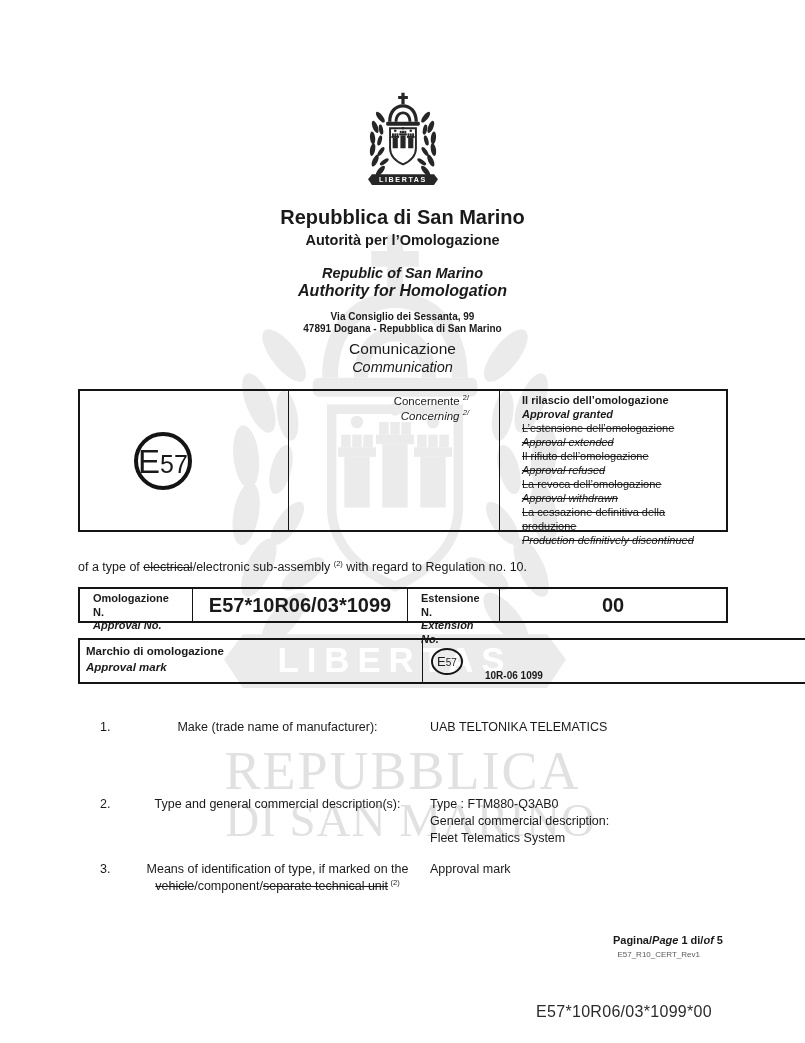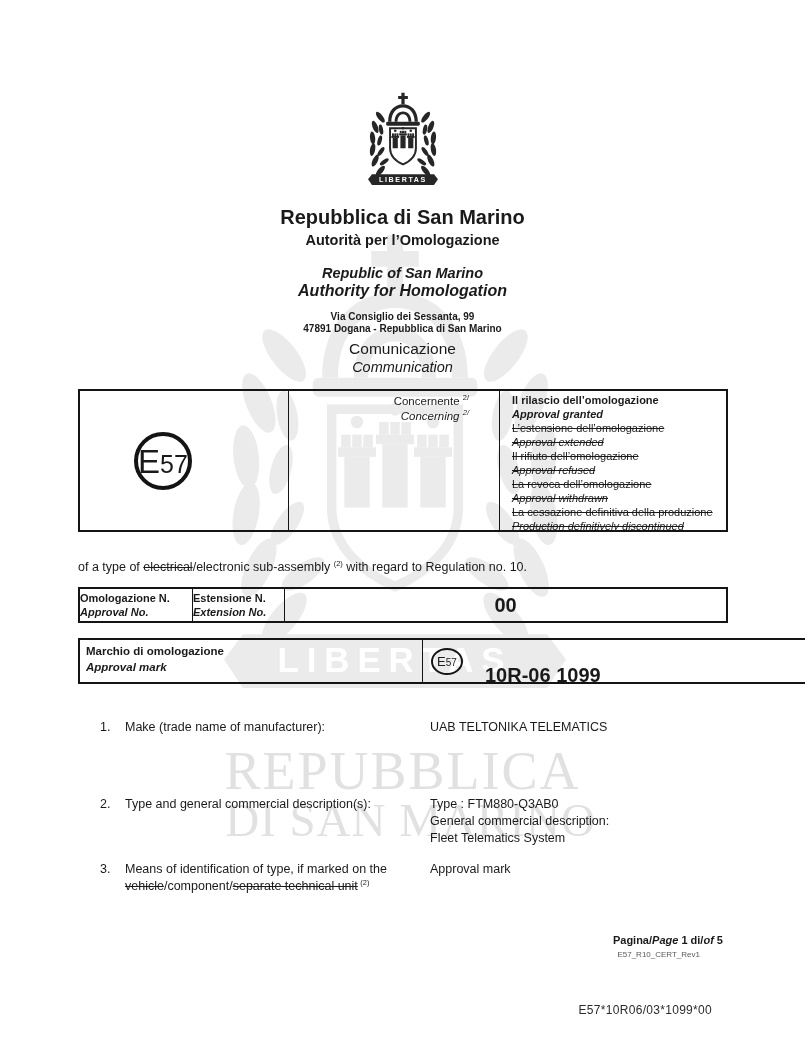--- a/index.html
+++ b/index.html
@@ -23,60 +23,60 @@
   .hdr .gap{height:10px;}
   .comm{top:339px;left:0;right:0;text-align:center;line-height:1.25;}
   .comm .it{font-size:15.5px;}
   .comm .en{font-size:14.5px;font-style:italic;}
   
   .tbl{border:2px solid #141414;display:flex;box-sizing:border-box;background:transparent;}
   .t1{left:78px;top:389px;width:650px;height:143px;}
   .t1 .c1{width:208px;display:flex;align-items:center;justify-content:center;}
   .t1 .c2{width:211px;border-left:1.5px solid #141414;box-sizing:border-box;
           text-align:right;padding:3px 30px 0 0;font-size:11.5px;line-height:1.3;}
-  .t1 .c3{flex:1;border-left:1.5px solid #141414;box-sizing:border-box;padding:2px 12px;
+  .t1 .c3{flex:1;border-left:1.5px solid #141414;box-sizing:border-box;padding:2px 22px;
           font-size:11px;line-height:14px;}
   .b{font-weight:bold;}
   .i{font-style:italic;}
   .strike{text-decoration:line-through;text-decoration-thickness:1px;}
   sup{font-size:7.5px;vertical-align:super;line-height:0;}
   .circle-mark{width:58px;height:58px;border:4px solid #141414;border-radius:50%;
                display:flex;align-items:baseline;justify-content:center;margin-right:42px;
                padding-top:9px;box-sizing:border-box;}
   .circle-mark .e{font-size:33px;line-height:1;}
   .circle-mark .n{font-size:25px;line-height:1;}
   .typeline{left:78px;top:560px;font-size:12.5px;}
   .t2{left:78px;top:587px;width:650px;height:36px;}
-  .t2 .lab{padding:3px 0;font-size:11px;line-height:13.5px;box-sizing:border-box;}
+  .t2 .lab{padding:3px 13px;font-size:11px;line-height:13.5px;box-sizing:border-box;}
   .t2 .c1{width:112px;}
   .t2 .c2{width:215px;border-left:1.5px solid #141414;display:flex;align-items:center;
           justify-content:center;font-size:20px;font-weight:bold;box-sizing:border-box;}
   .t2 .c3{width:92px;border-left:1.5px solid #141414;}
   .t2 .c4{flex:1;border-left:1.5px solid #141414;display:flex;align-items:center;
           justify-content:center;font-size:20px;font-weight:bold;box-sizing:border-box;}
   .t3{left:78px;top:638px;width:754px;height:46px;}
   .t3 .c1{width:342px;padding:4px 6px;font-size:11.5px;line-height:1.35;box-sizing:border-box;}
   .t3 .c2{flex:1;border-left:1.5px solid #141414;display:flex;align-items:center;
           padding-left:8px;gap:22px;box-sizing:border-box;}
   .small-mark{width:32px;height:27px;border:2px solid #141414;border-radius:50%;
               display:flex;align-items:baseline;justify-content:center;padding-top:5px;
               box-sizing:border-box;}
   .small-mark .e{font-size:13px;line-height:1;}
   .small-mark .n{font-size:10px;line-height:1;}
-  .t3 .val{font-size:20px;font-weight:bold;margin-top:29px;}
+  .t3 .val{font-size:10px;font-weight:bold;margin-top:29px;}
   
   .item{left:100px;width:632px;display:flex;font-size:12.5px;line-height:17px;}
   .item .num{width:25px;}
-  .item .lab{width:305px;}
+  .item .lab{width:305px;text-align:center;}
   .item .val{margin-left:auto;width:302px;}
   .it1{top:719px;} .it2{top:796px;} .it3{top:861px;}
   
   .pageline{top:934px;right:82px;font-size:11px;font-weight:bold;white-space:pre;}
   .docref{top:950px;right:105px;font-size:8px;color:#595959;}
-  .fullcode{top:1003px;right:93px;font-size:12px;color:#2b2b2b;letter-spacing:0.3px;}
+  .fullcode{top:1003px;right:93px;font-size:16px;color:#2b2b2b;letter-spacing:0.3px;}
 </style>
 </head>
 <body>
 
 <svg width="0" height="0" style="position:absolute">
   <defs>
     <symbol id="coa" viewBox="0 0 120 150">
       <g fill="currentColor">
         <path d="M57.5 1h5v5h5v5h-5v8h-5v-8h-5V6h5z"></path>
         <path d="M37 46 C37 29 47 19 60 19 C73 19 83 29 83 46 L78 46 C78 32 70 24 60 24 C50 24 42 32 42 46 Z"></path>
@@ -184,20 +184,21 @@
 
   <div class="abs typeline">
     <span>of a type of </span><span class="strike">electrical</span><span>/electronic sub-assembly </span><sup>(2)</sup><span> with regard to Regulation no. 10.</span>
   </div>
 
   <div class="abs tbl t2">
     <div class="c1 lab">
       <div class="b">Omologazione N.</div>
       <div class="b i">Approval No.</div>
     </div>
+    <div class="c2">E57*10R06/03*1099</div>
     <div class="c3 lab">
       <div class="b">Estensione N.</div>
       <div class="b i">Extension No.</div>
     </div>
     <div class="c4">00</div>
   </div>
 
   <div class="abs tbl t3">
     <div class="c1">
       <div class="b">Marchio di omologazione</div>

